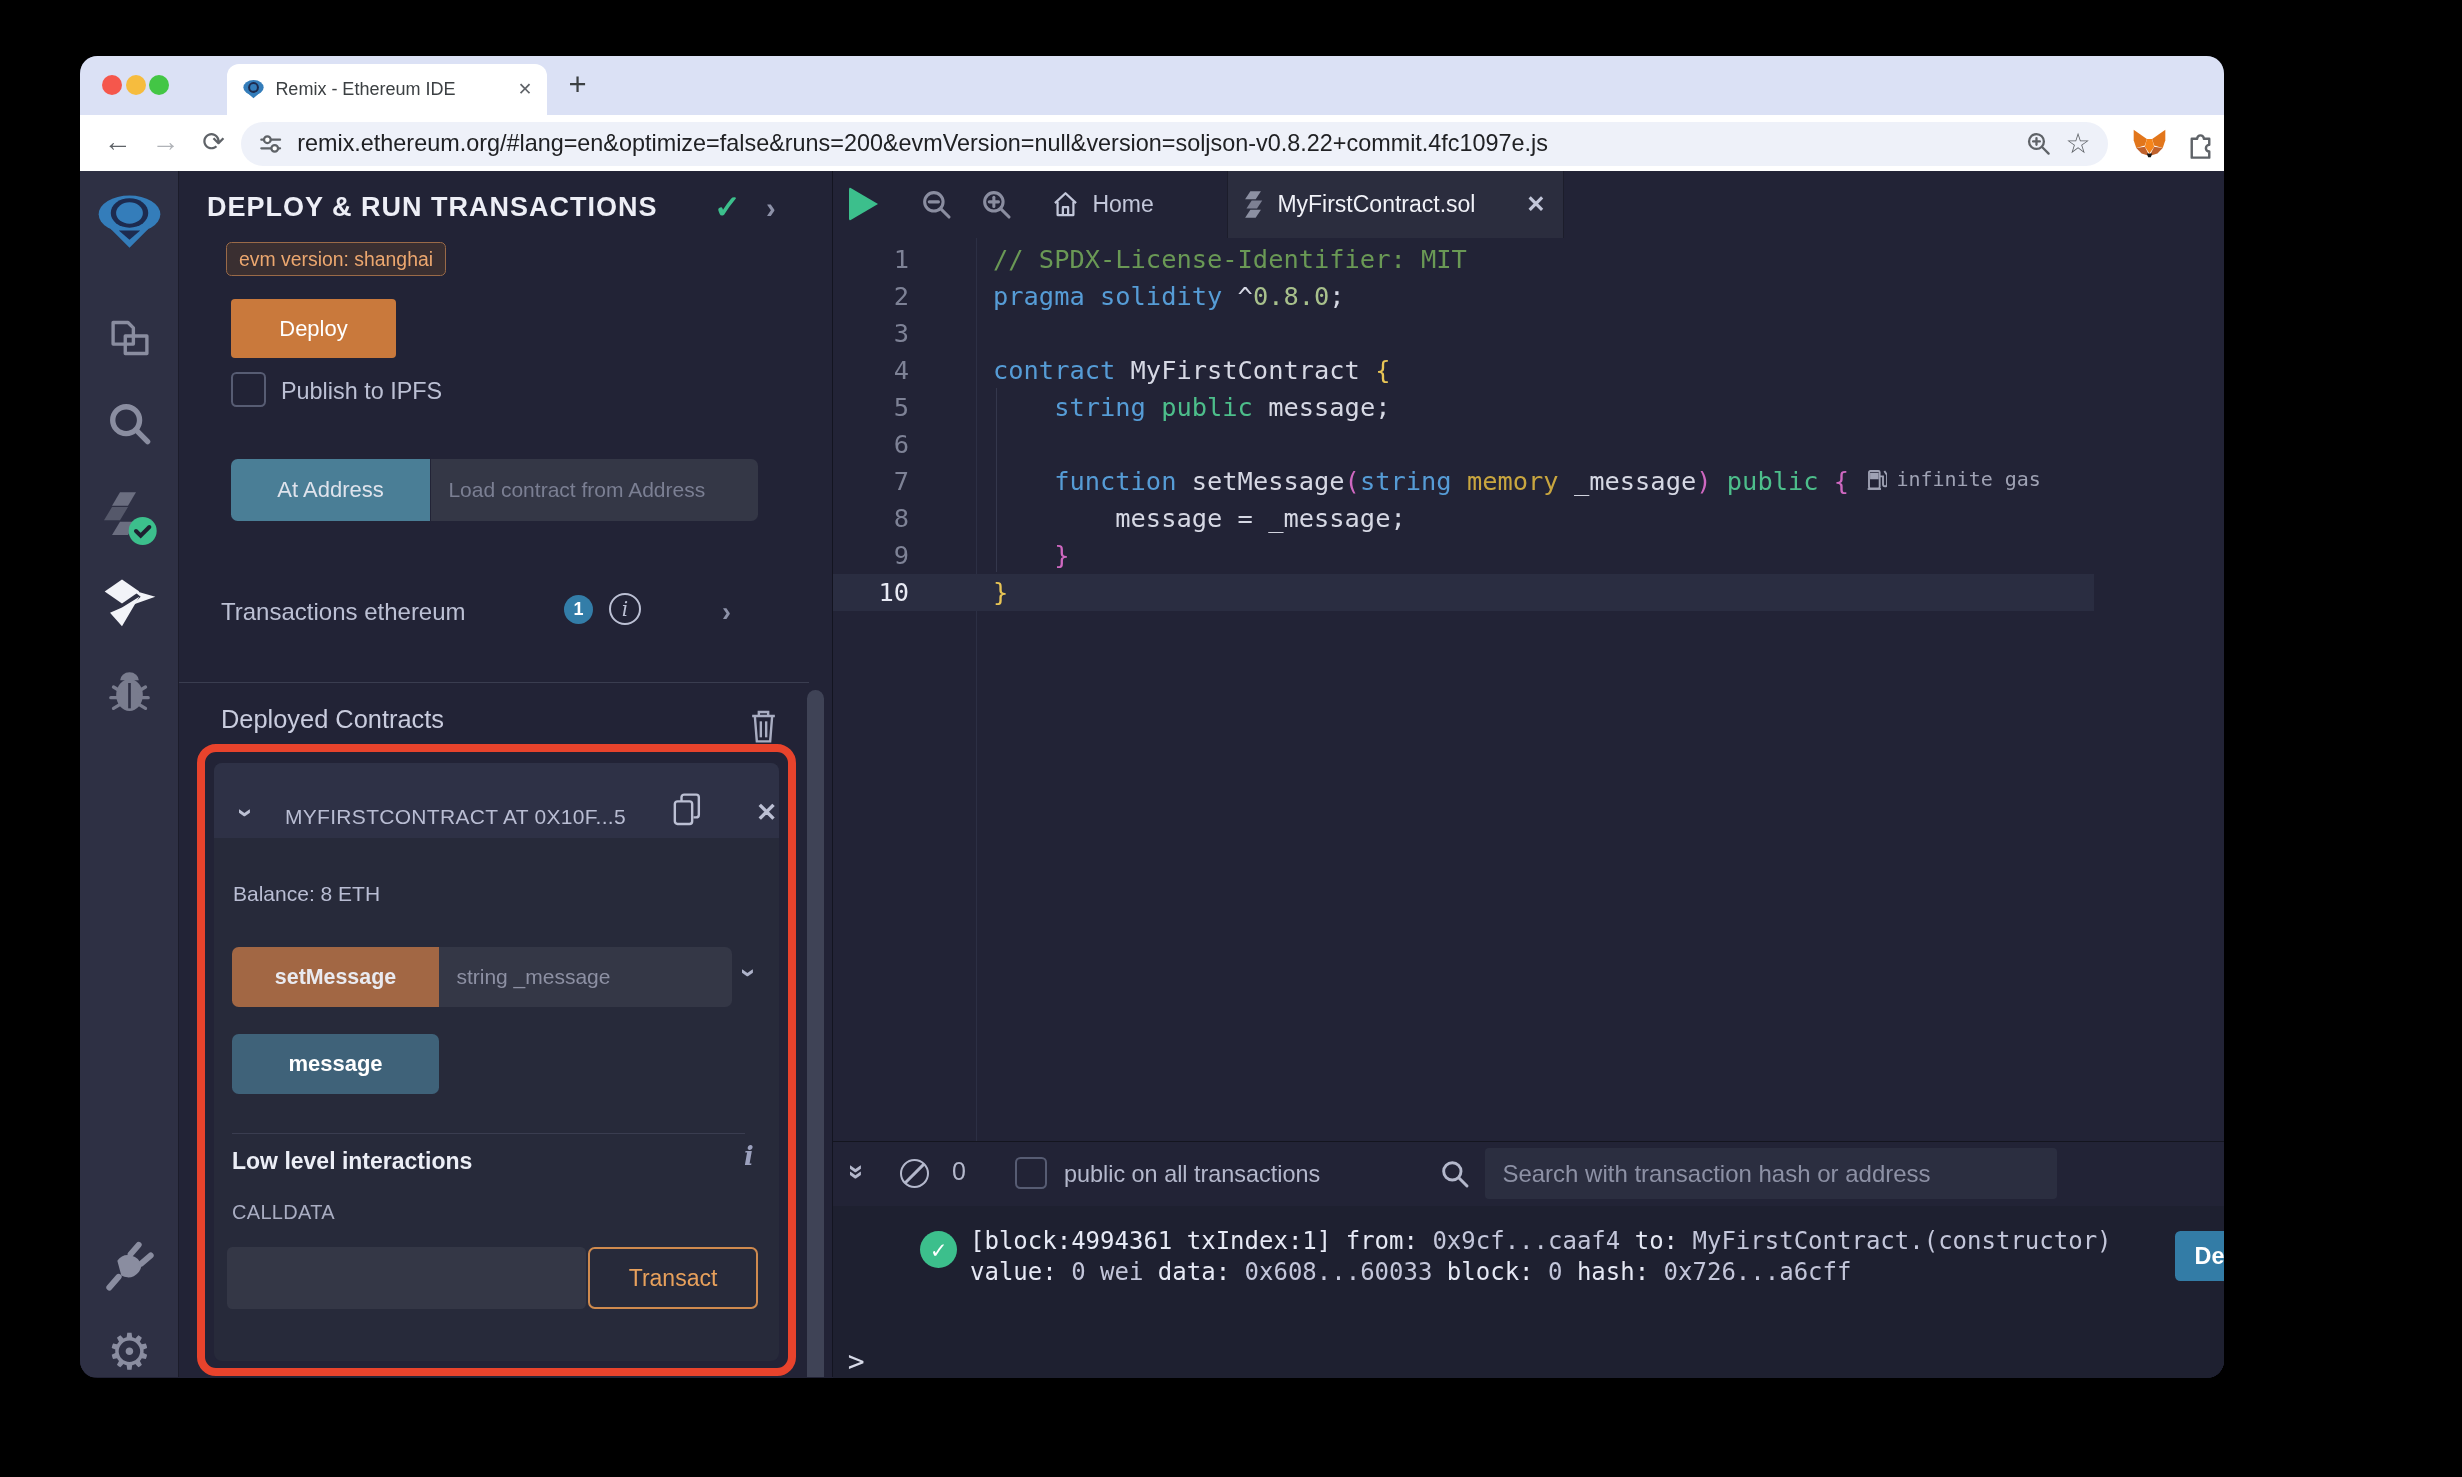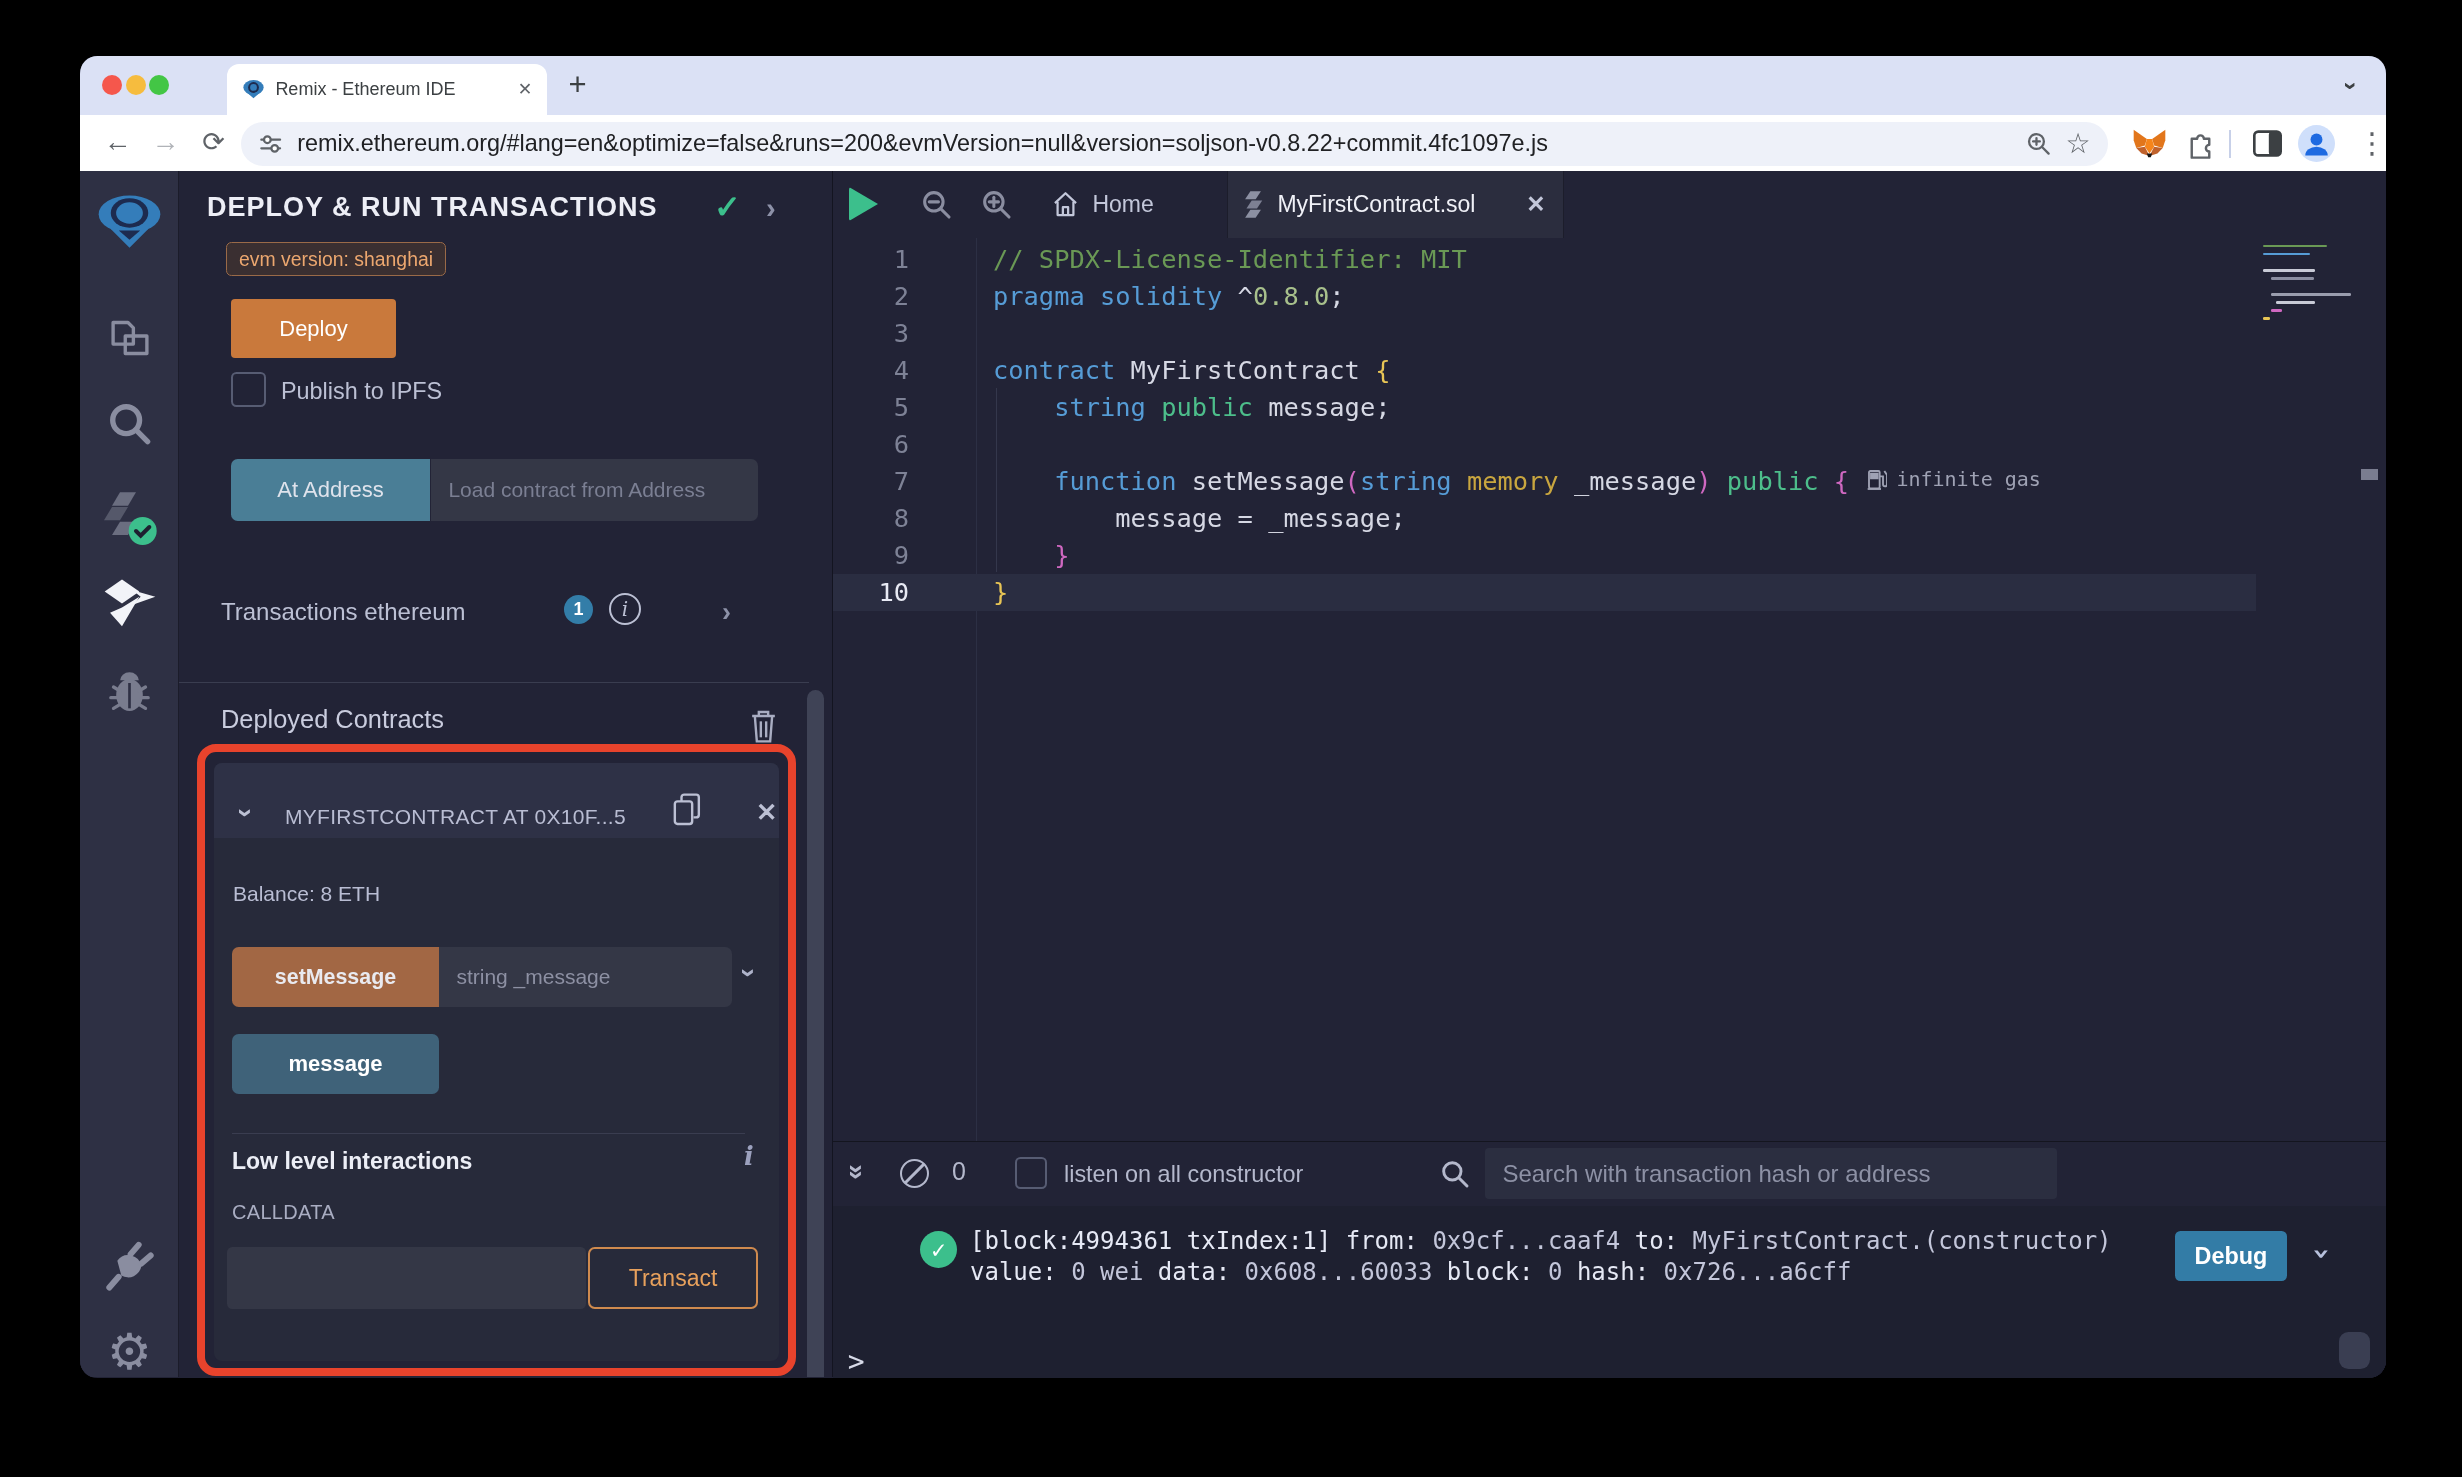--- a/index.html
+++ b/index.html
@@ -1,21 +1,21 @@
 <!DOCTYPE html>
 <html style="--mac-red: #f5574c; --mac-yellow: #f6bc3e; --mac-green: #43c645; --accent-orange: #c9793c; --btn-orange-muted: #a26744; --accent-teal: #4a7e96; --btn-steel: #3f6279; --debug-blue: #337ca6; --annotation-red: #e8432c; --success-green: #3cbf8c; --badge-blue: #337da8; --code-comment: #6a9955; --code-keyword: #569cd6; --code-gold: #c9a63f; --code-green: #4dbe8b; --code-magenta: #cf68c1; --code-yellow: #e8c555; --code-number: #a8c08c; --code-plain: #d6d8e4;font-size:10.7px"><head>
 <meta charset="utf-8">
 <style>
   * { margin:0; padding:0; box-sizing:border-box; }
   html,body { background:#000; }
   body { font-family:"Liberation Sans", sans-serif; }
   .screen { position:relative; width:2462px; height:1477px; background:#000; overflow:hidden; }
 
   
-  .window { position:absolute; left:80px; top:56px; width:2306px; height:1322px;
+  .window { position:absolute; left:80px; top:56px; width:2144px; height:1322px;
             border-radius:17.4px; overflow:hidden; background:#222336; }
 
   
   .tabstrip { position:relative; height:59px; background:#dbe1f5; }
   .traffic { position:absolute; top:19.4px; width:20px; height:20px; border-radius:50%; }
   .t-red { left:22px; background:var(--mac-red); }
   .t-yellow { left:46px; background:var(--mac-yellow); }
   .t-green { left:69px; background:var(--mac-green); }
   .tab { position:absolute; left:147px; top:8px; width:320px; height:51px; background:#fff;
          border-radius:12px 12px 0 0; display:flex; align-items:center; padding:0 14.7px; gap:10.7px; }
@@ -504,21 +504,21 @@
           </div>
           <div class="ruler-mark"></div>
         </div>
 
         <div class="terminal">
           <div class="term-controls">
             <span class="term-dchev chev down">»</span>
             <span class="term-block"></span>
             <span class="term-count">0</span>
             <span class="cb listen-cb"></span>
-            <span class="listen-label">listen on all constructor</span>
+            <span class="listen-label">public on all transactions</span>
             <span class="term-search-ic">
               <svg width="32" height="32" viewBox="0 0 48 48" fill="none" stroke="#b4b8cc" stroke-width="4.4" stroke-linecap="round">
                   <circle cx="20" cy="20" r="13"></circle>
                   <line x1="30" y1="30" x2="42" y2="42"></line>
                 </svg>
             </span>
             <input class="term-search" placeholder="Search with transaction hash or address" style="">
           </div>
           <div class="term-log">
             <span class="log-check">✓</span>

